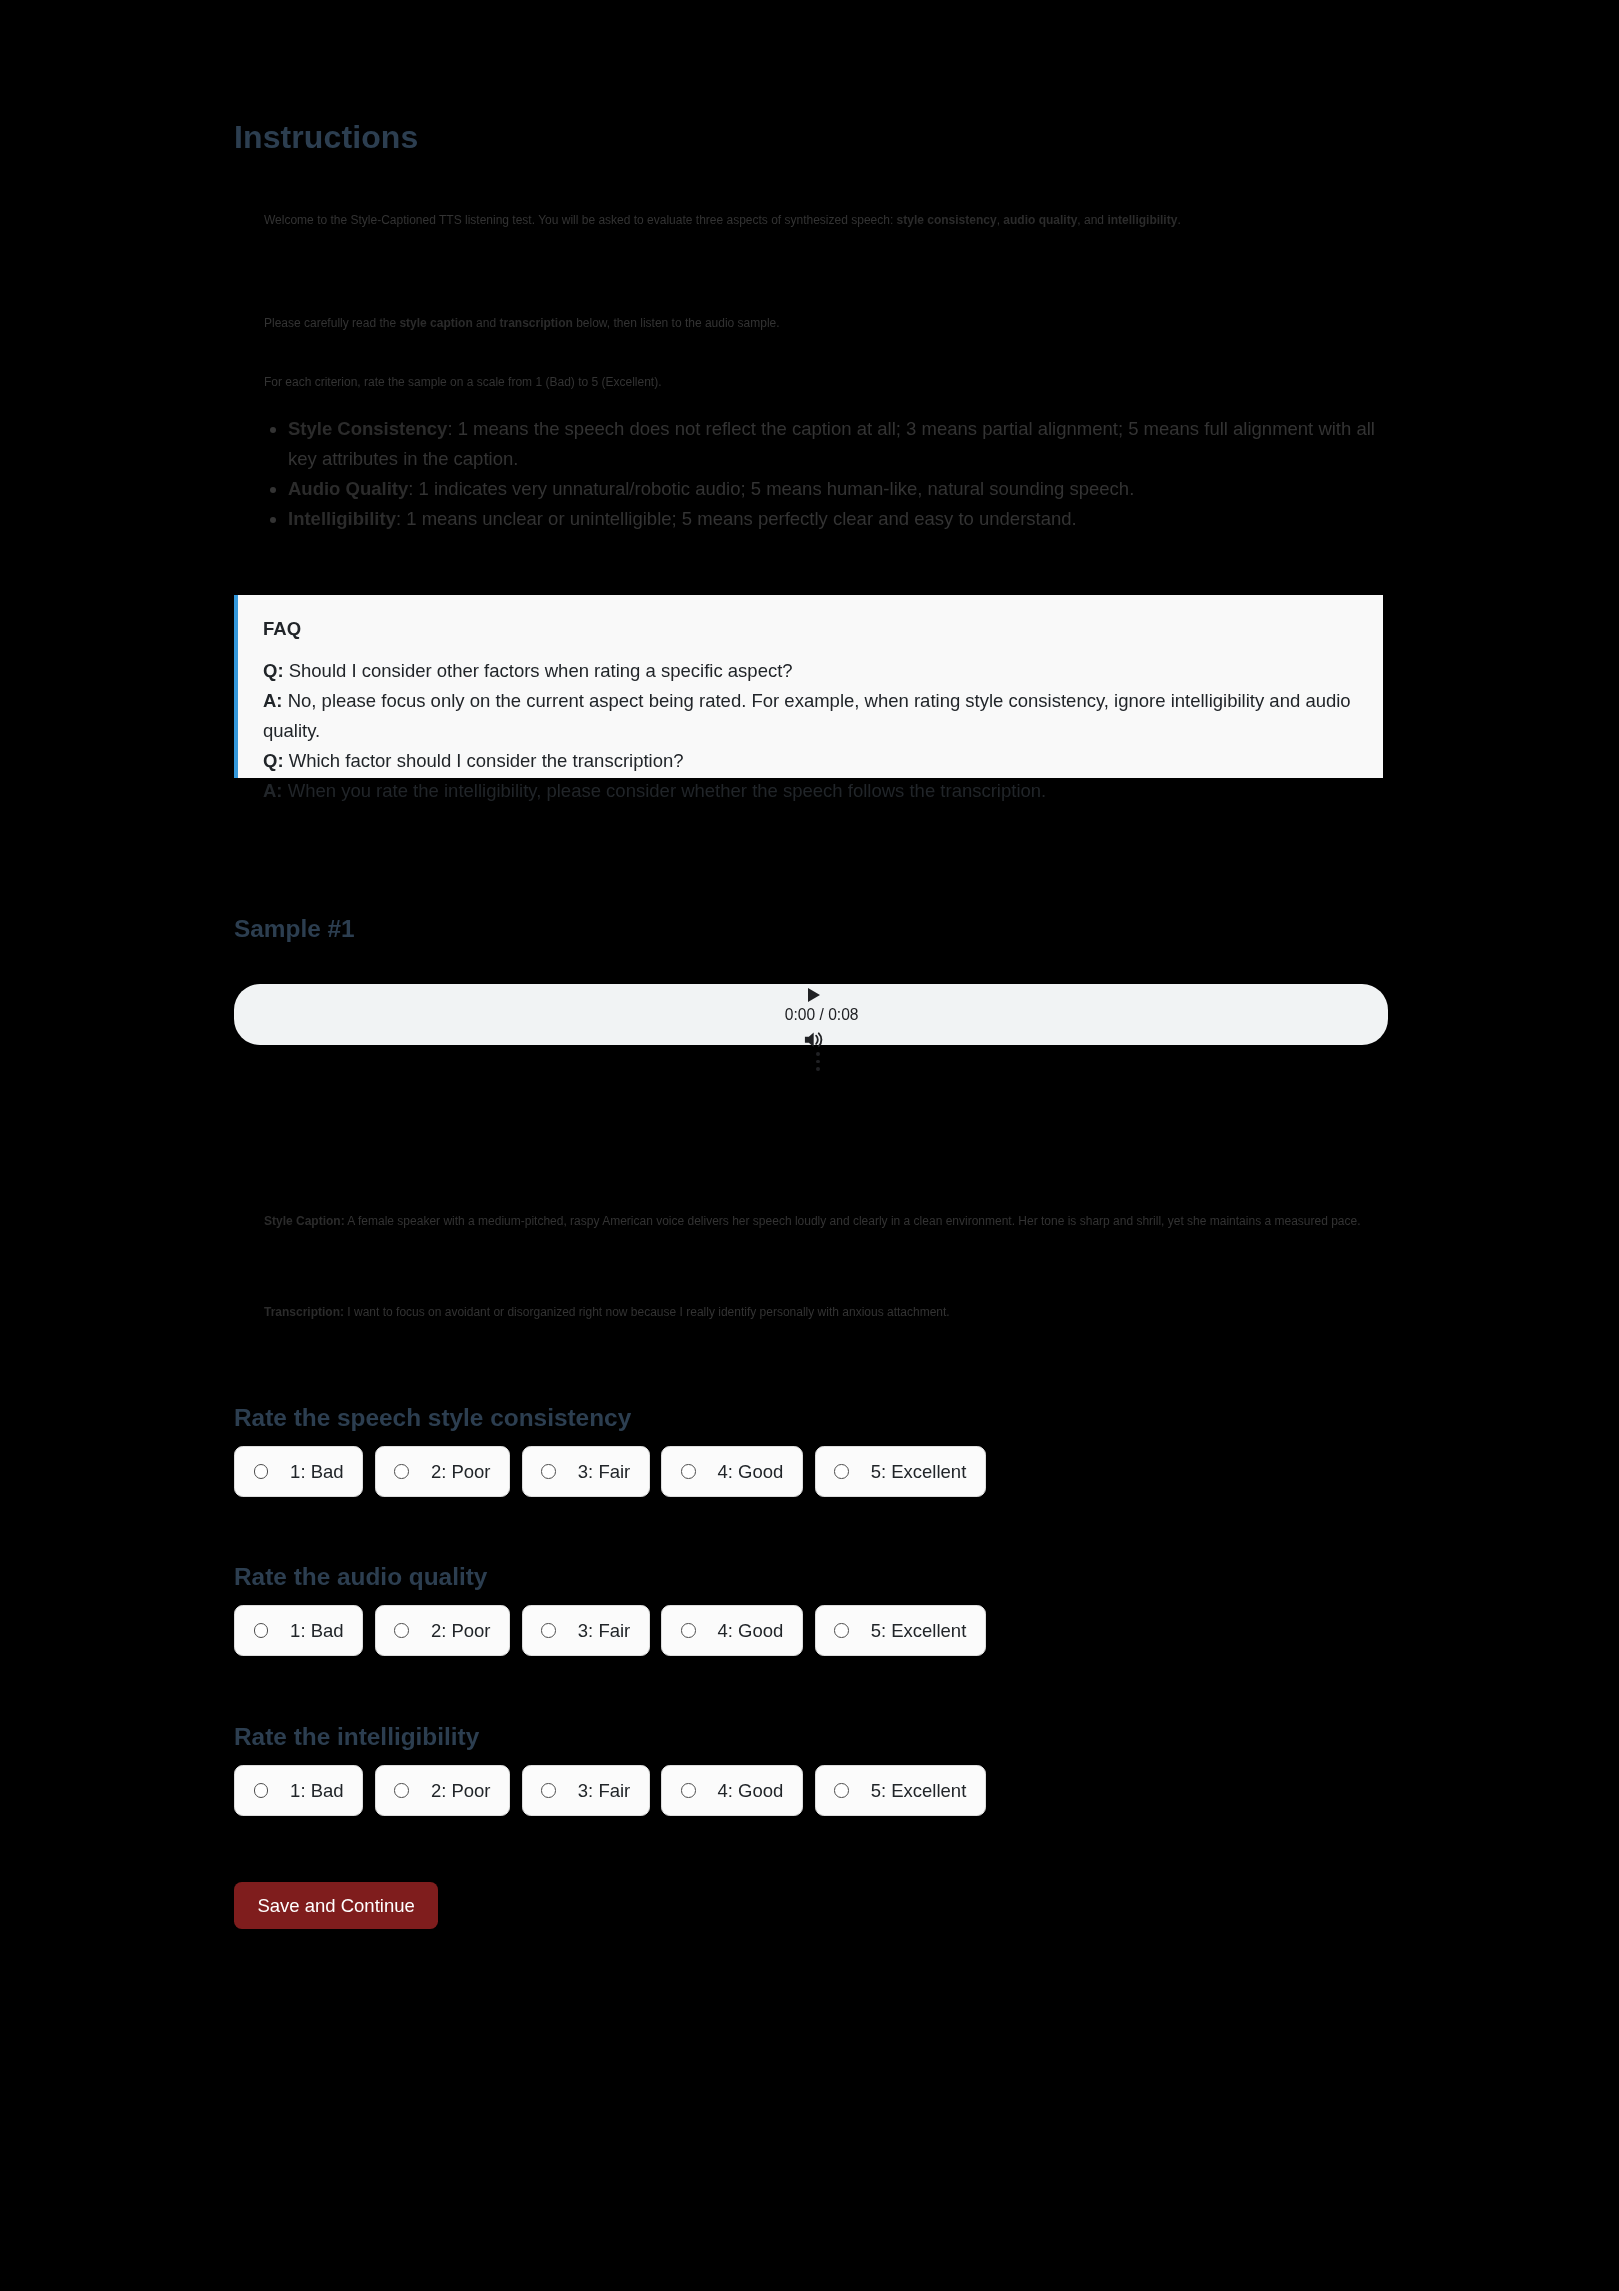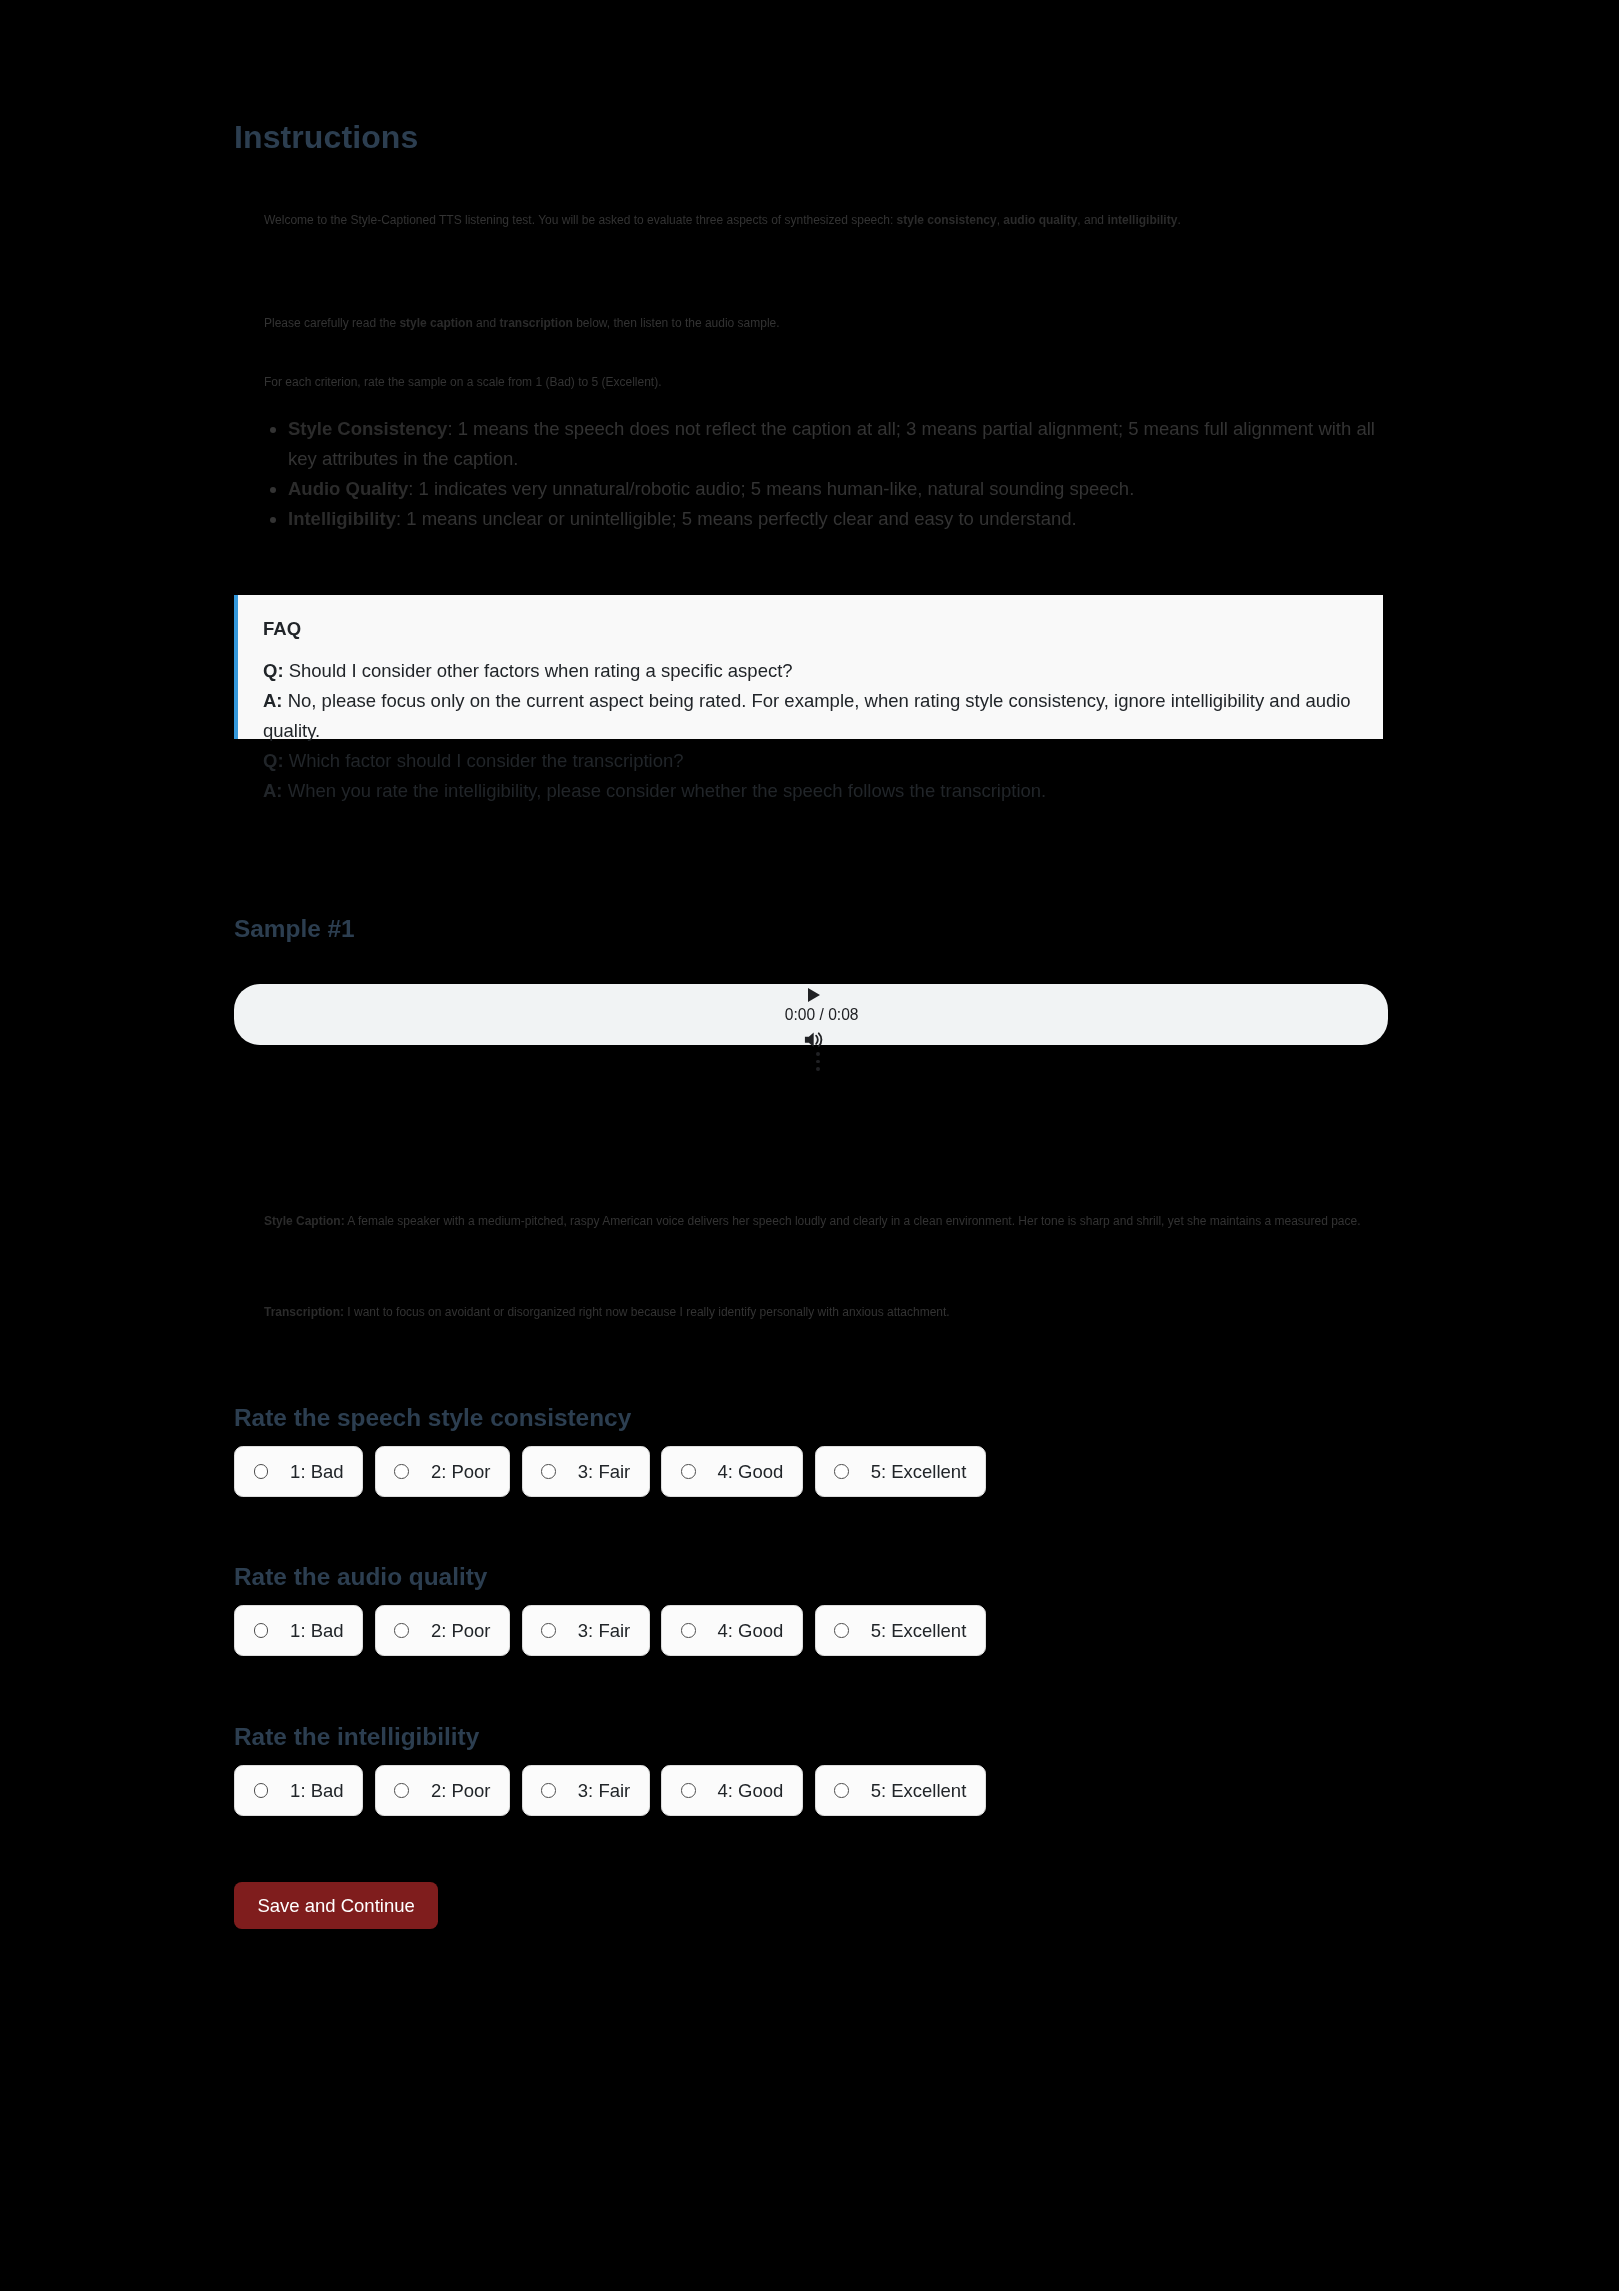--- a/index.html
+++ b/index.html
@@ -66,21 +66,21 @@
     padding: 0;
   }
   ul.criteria li b { font-weight: bold; color: #2b2b2b; }
   ul.criteria li::marker { color: #333333; }
 
   .faq-box {
     position: absolute;
     left: 0;
     top: 595px;
     width: 1149px;
-    height: 144px;
+    height: 183px;
     background: #f9f9f9;
     border-left: 4.9px solid #3498db;
     box-sizing: border-box;
     padding: 23.4px 25px 19.5px 25px;
   }
   .faq-title {
     font-size: 18.5px;
     font-weight: bold;
     color: #212529;
     margin: 0 0 15.6px 0;

